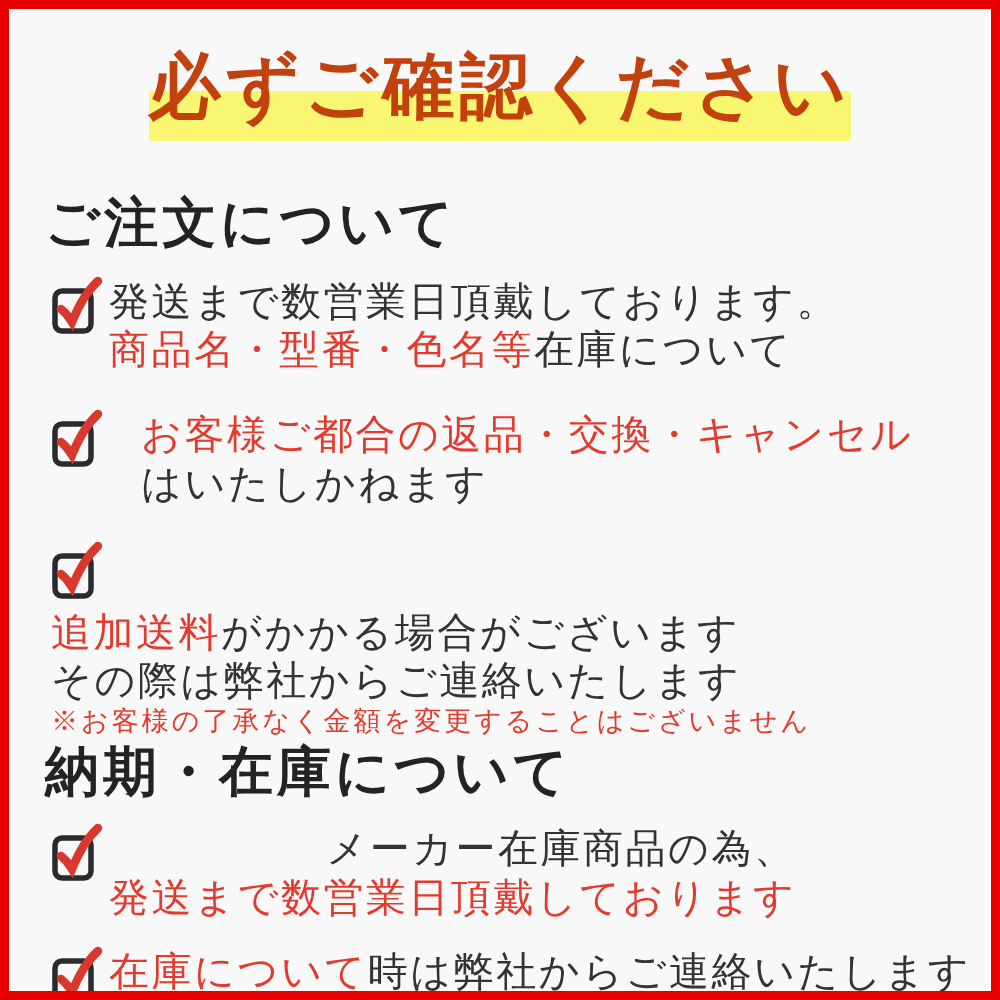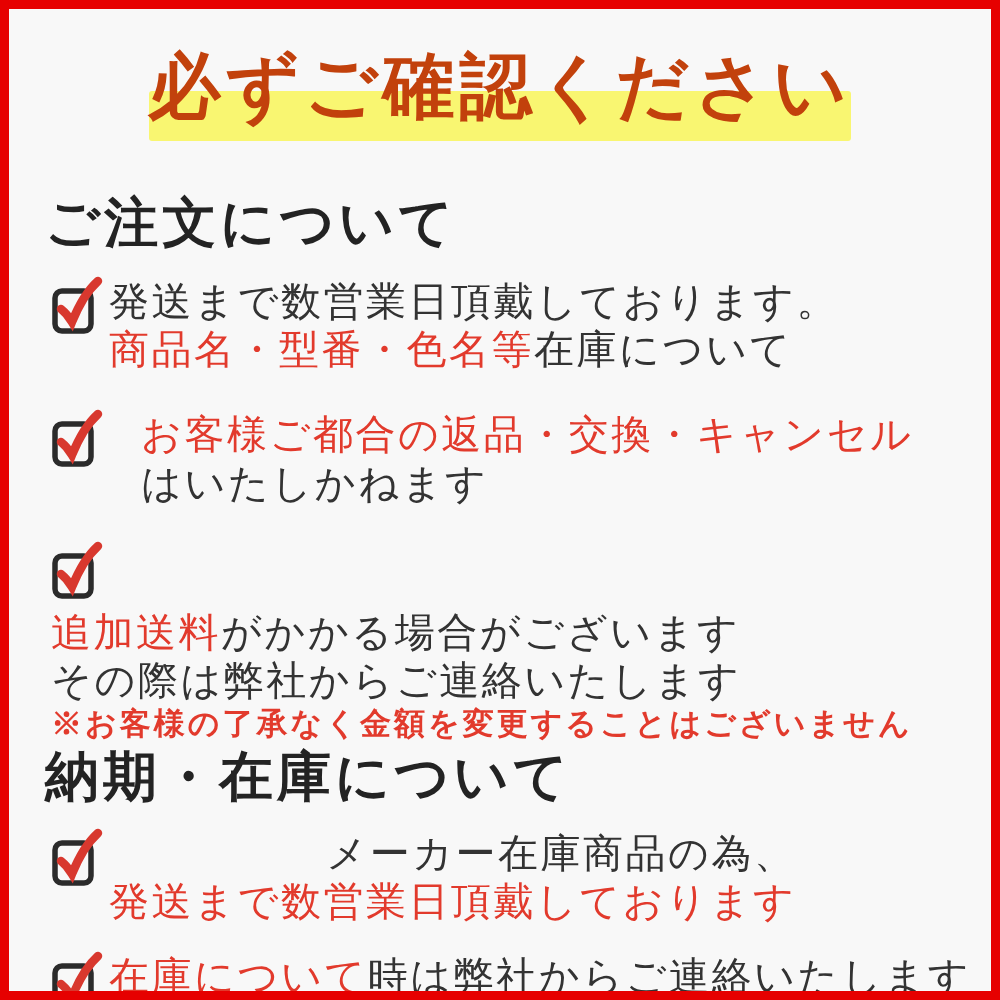--- a/index.html
+++ b/index.html
@@ -67,24 +67,24 @@
   .check-item .lines{
     font-size:40px;
     line-height:1.22;
     letter-spacing:2.5px;
     color:var(--text-black);
   }
   .check-item .lines p{margin:0;}
   .seg-red{color:var(--accent-red);}
   .seg-black{color:var(--text-black);}
   .line.note{
-    font-size:31px;
+    font-size:27px;
     letter-spacing:3px;
     margin-top:8px;
-    font-weight:700;
+    font-weight:400;
   }
   #item-1{margin-top:20px;}
   #item-2{margin-top:36px;gap:40px;}
   #item-3{margin-top:34px;flex-direction:column;}
   #item-4{margin-top:18px;text-align:right;}
   #item-5{margin-top:26px;}
   svg{overflow:visible;display:block;}
 </style>
 </head>
 <body>

